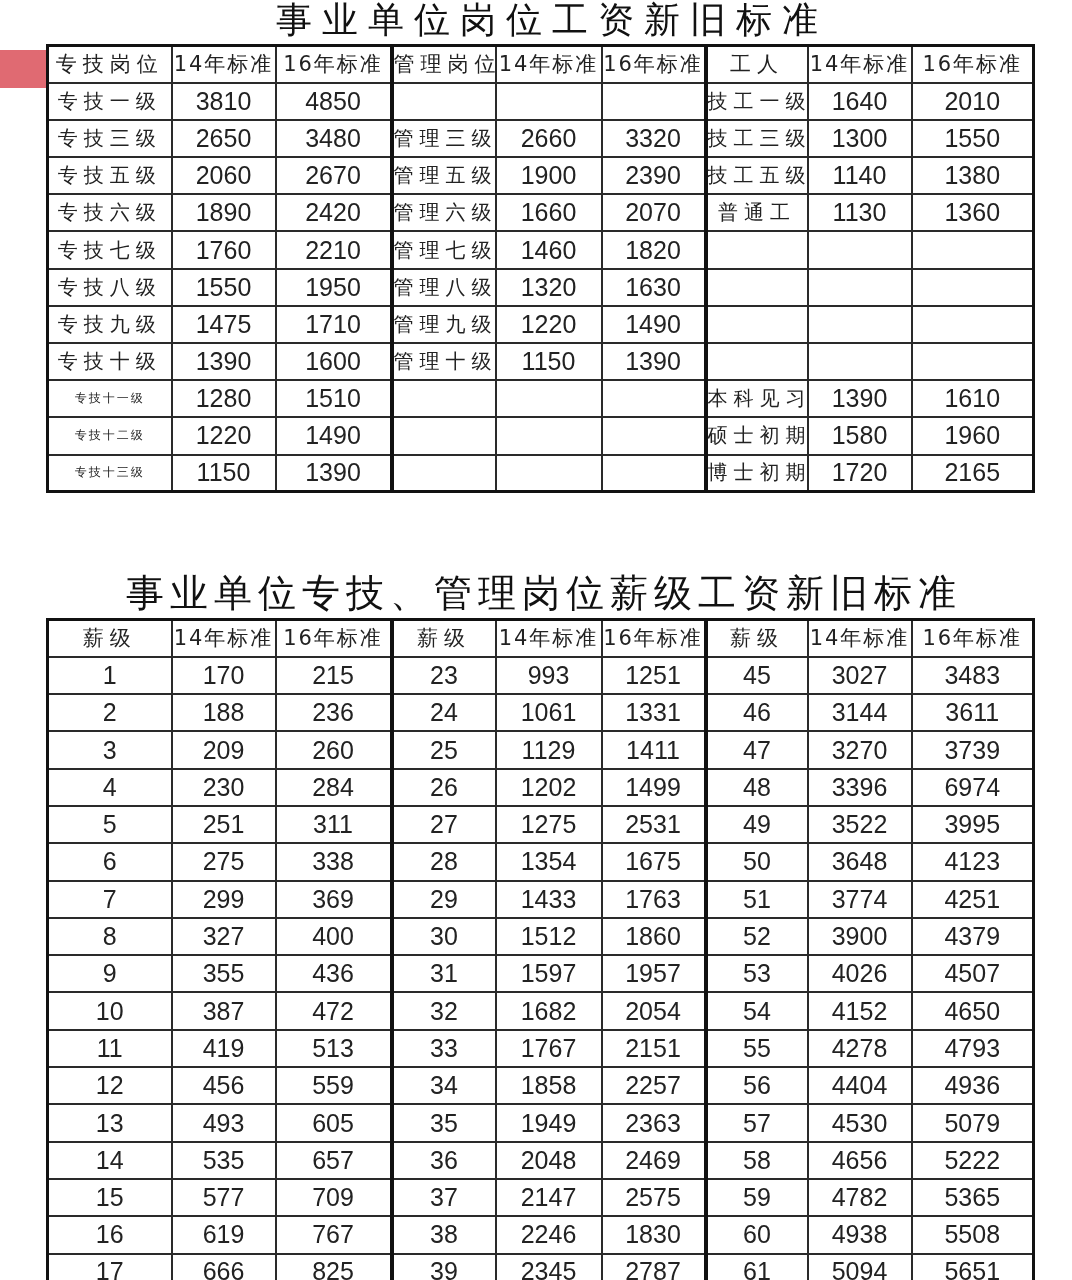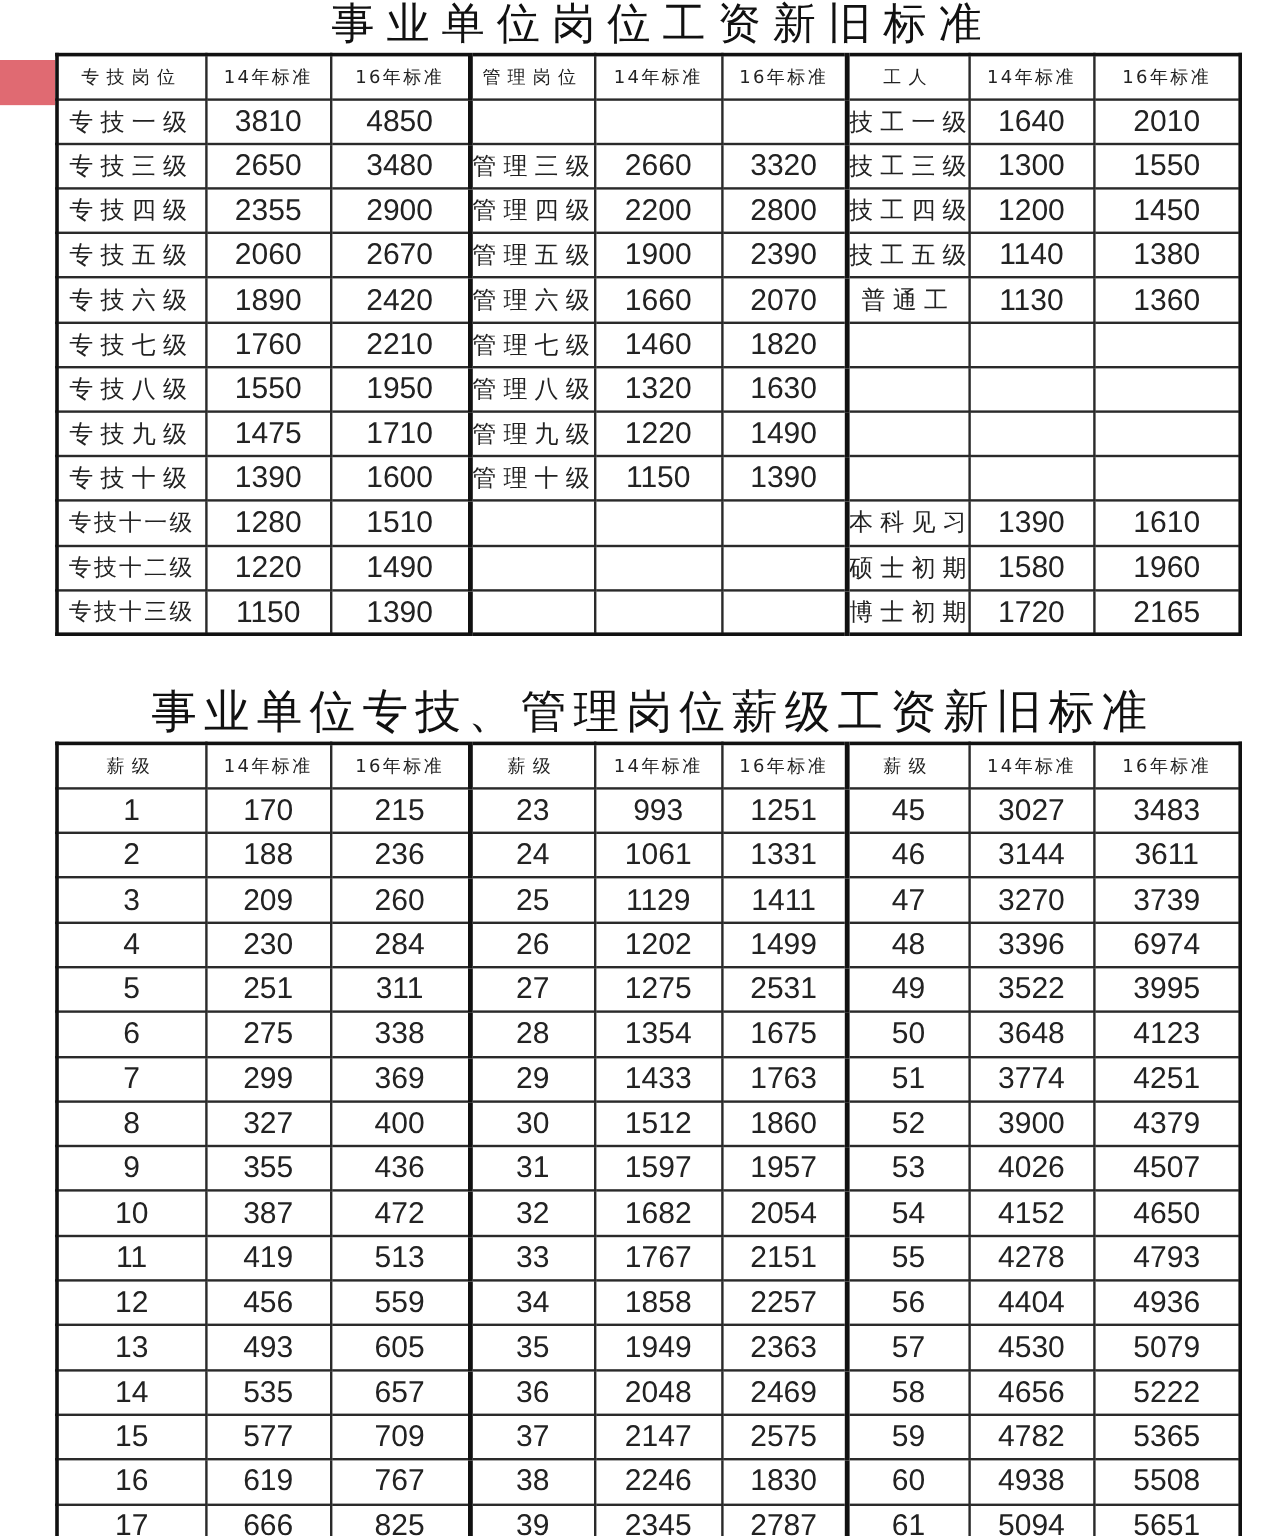--- a/index.html
+++ b/index.html
@@ -28,22 +28,22 @@
     table-layout: fixed; background: #fff;
     border: 3px solid #111;
   }
   table.grid td {
     border: 2px solid #2a2a2a; text-align: center; padding: 0;
     overflow: hidden; white-space: nowrap; color: #222;
   }
   table.grid td.thick-l { border-left: 4px solid #111; }
   table.grid td.num { font-family: "Liberation Sans", sans-serif; font-size: 25px; }
   table.grid td.cn { font-size: 20px; letter-spacing: 6px; }
-  table.grid td.cn.tight { letter-spacing: 2px; font-size: 19px; }
-  table.grid td.hd { font-size: 15px; letter-spacing: 2px; }
+  table.grid td.cn.tight { letter-spacing: 2px; font-size: 12px; }
+  table.grid td.hd { font-size: 21px; letter-spacing: 2px; }
   table.grid td.hd.lbl { letter-spacing: 6px; }
 
   #t1 { top: 44px; width: 986px; }
   #t1 tr { height: 37.2px; }
   #t2 { top: 618px; width: 986px; }
   #t2 tr { height: 37.3px; }
 </style>
 </head>
 <body>
 
@@ -90,31 +90,20 @@
         <td class="num">2650</td>
         <td class="num">3480</td>
         <td class="thick-l cn">管理三级</td>
         <td class="num">2660</td>
         <td class="num">3320</td>
         <td class="thick-l cn">技工三级</td>
         <td class="num">1300</td>
         <td class="num">1550</td>
       </tr>
       <tr>
-        <td class="cn">专技四级</td>
-        <td class="num">2355</td>
-        <td class="num">2900</td>
-        <td class="thick-l cn">管理四级</td>
-        <td class="num">2200</td>
-        <td class="num">2800</td>
-        <td class="thick-l cn">技工四级</td>
-        <td class="num">1200</td>
-        <td class="num">1450</td>
-      </tr>
-      <tr>
         <td class="cn">专技五级</td>
         <td class="num">2060</td>
         <td class="num">2670</td>
         <td class="thick-l cn">管理五级</td>
         <td class="num">1900</td>
         <td class="num">2390</td>
         <td class="thick-l cn">技工五级</td>
         <td class="num">1140</td>
         <td class="num">1380</td>
       </tr>

